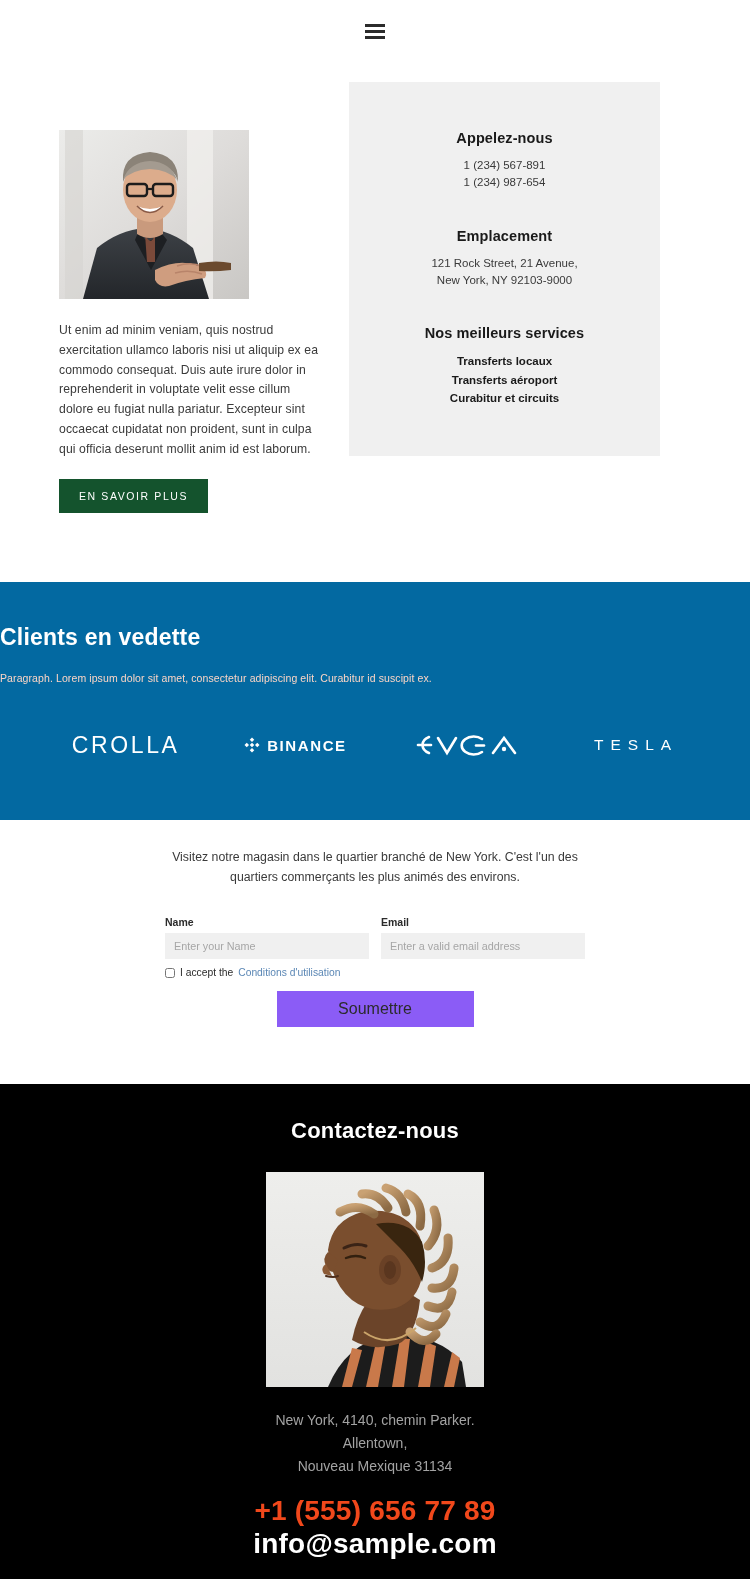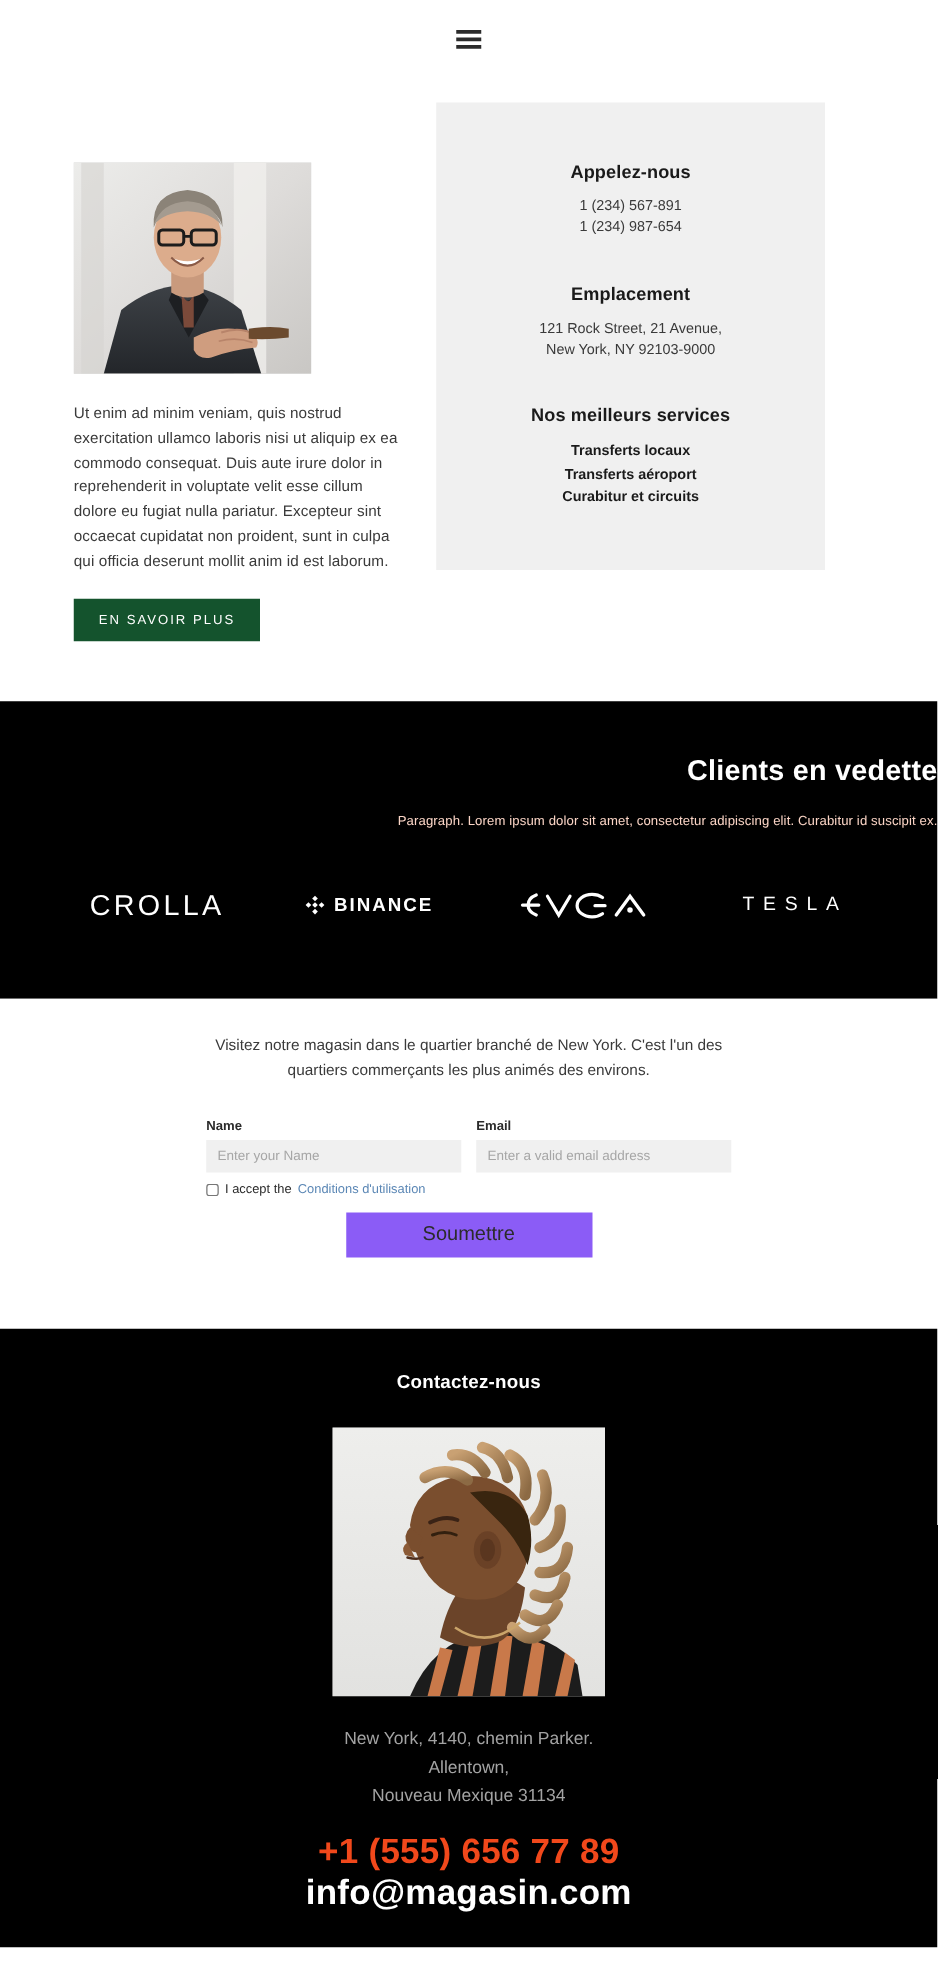--- a/index.html
+++ b/index.html
@@ -103,23 +103,24 @@
   .info-gap-sm { height: 11px; }
   .service-item {
     font-size: 11.5px;
     font-weight: bold;
     color: #1a1a1a;
     line-height: 1.62;
   }
 
   
   .clients {
-    background: #000000;
+    background: #0369a1;
     padding: 42px 0 58px 0;
-    text-align: right;
+    text-align: left;
+    margin-top: 21px;
   }
   .clients-title {
     color: #ffffff;
     font-size: 23px;
     font-weight: bold;
     letter-spacing: 0.2px;
   }
   .clients-sub {
     margin-top: 21px;
     color: #fbd5c6;
@@ -219,21 +220,21 @@
   }
 
   
   .footer-dark {
     background: #000000;
     padding: 34px 0 28px 0;
     text-align: center;
   }
   .footer-title {
     color: #ffffff;
-    font-size: 15px;
+    font-size: 22px;
     font-weight: bold;
     letter-spacing: 0.2px;
   }
   .footer-photo {
     width: 218px;
     height: 215px;
     margin: 28px auto 0 auto;
     overflow: hidden;
     background: #e9e9e7;
   }
@@ -456,16 +457,16 @@
 
         <path d="M98 160 Q124 178 150 156" fill="none" stroke="#caa46a" stroke-width="2"></path>
       </svg>
     </div>
     <div class="footer-address">
       <div>New York, 4140, chemin Parker.</div>
       <div>Allentown,</div>
       <div>Nouveau Mexique 31134</div>
     </div>
     <div class="footer-phone">+1 (555) 656 77 89</div>
-    <div class="footer-email">info@magasin.com</div>
+    <div class="footer-email">info@sample.com</div>
   </div>
 
 </div>
 
 </body></html>

